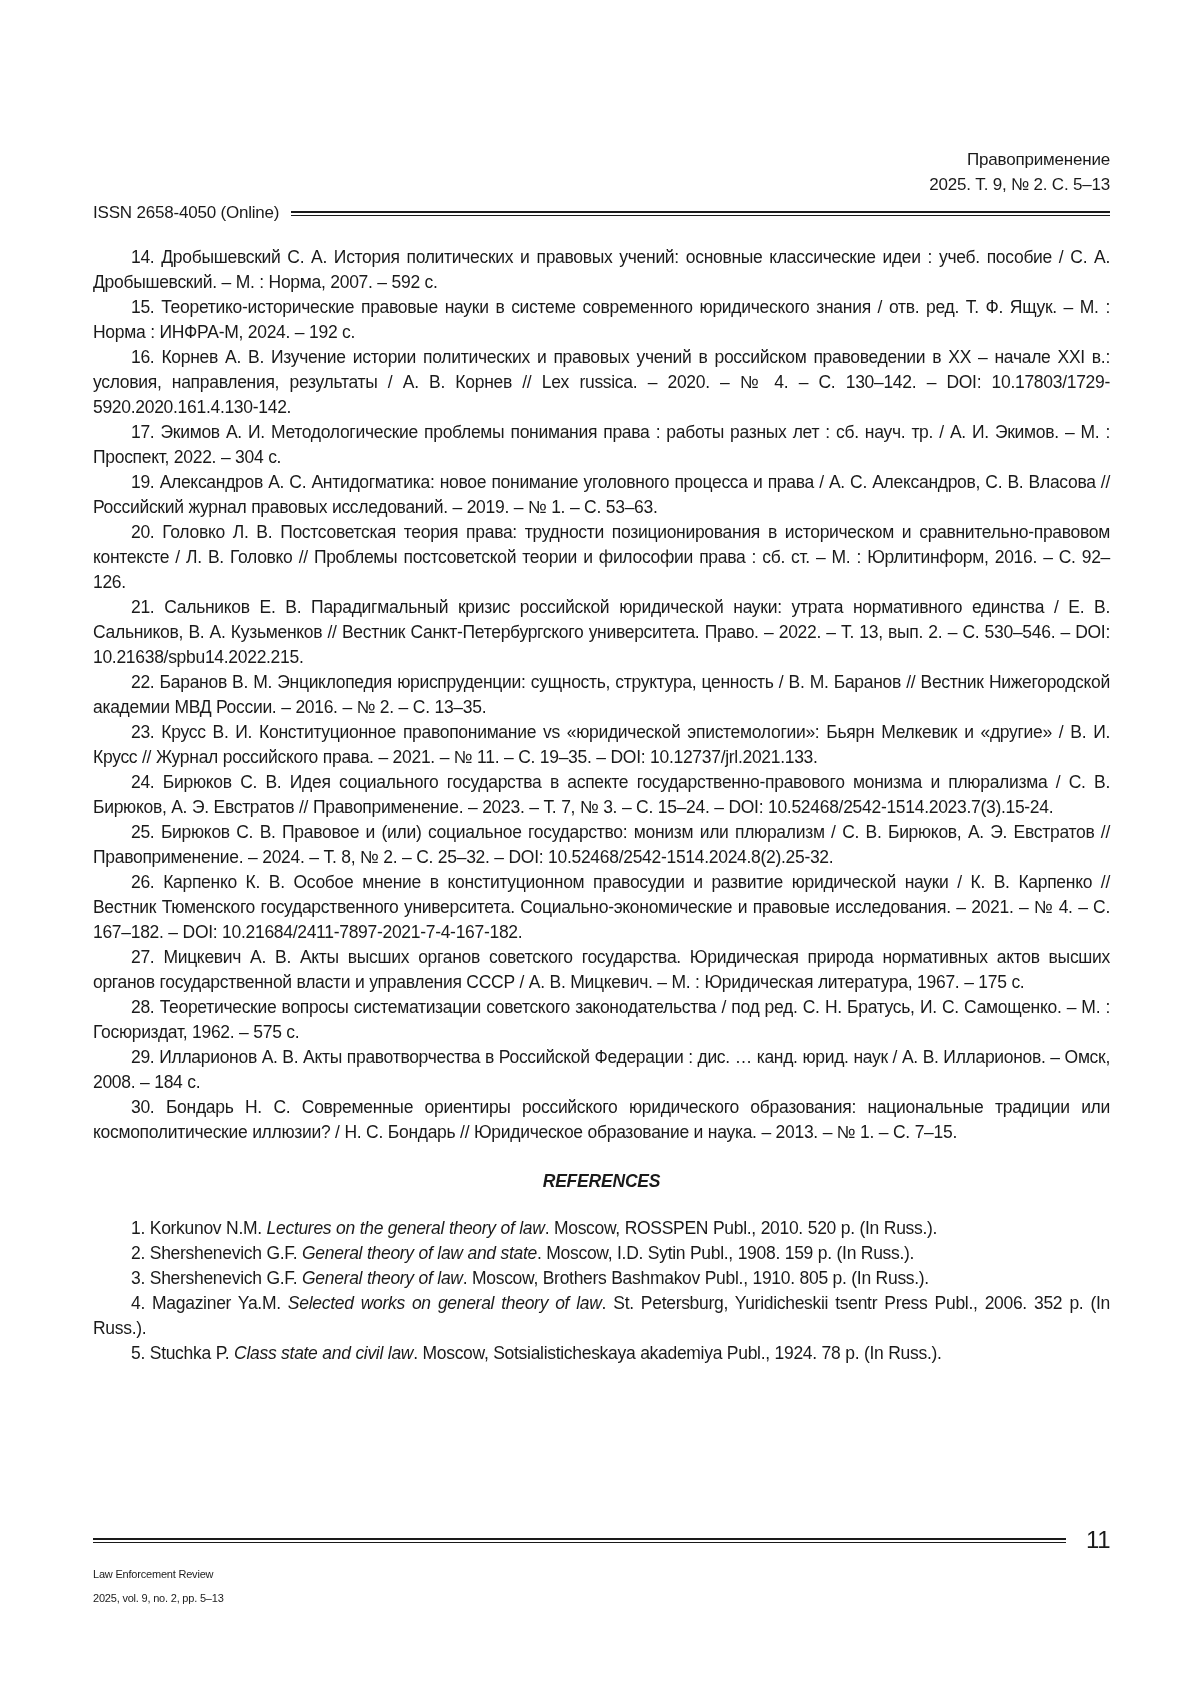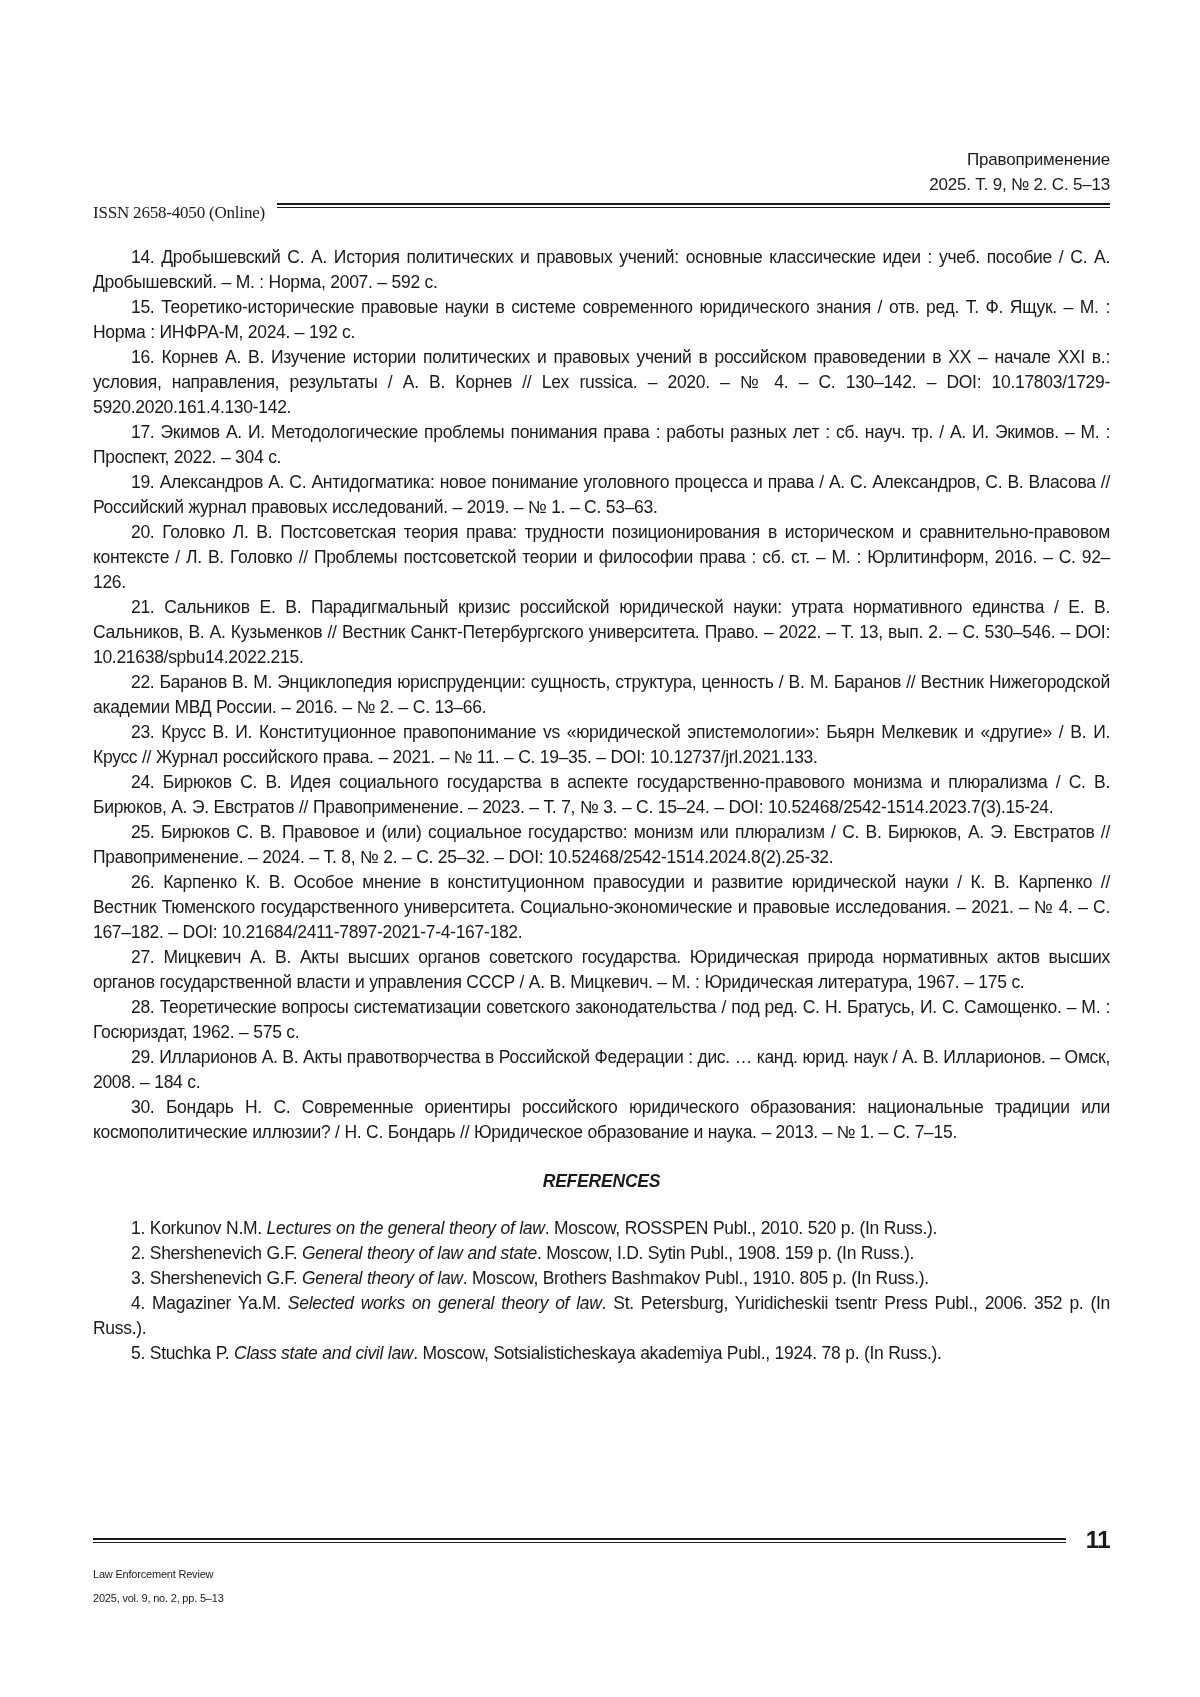--- a/index.html
+++ b/index.html
@@ -21,23 +21,22 @@
   }
   
   .hdr-right {
     text-align: right;
     font-size: 17px;
     line-height: 24.5px;
     letter-spacing: -0.2px;
   }
   .issn-row {
     display: flex;
-    align-items: flex-start;
+    align-items: center;
     margin-top: 6px;
-    font-family: Liberation Serif, serif;
   }
   .issn {
     font-size: 17px;
     white-space: nowrap;
     padding-right: 12px;
     letter-spacing: -0.2px;
   }
   .double-rule {
     flex: 1;
     height: 2px;
@@ -72,21 +71,21 @@
     top: 1490px;
   }
   .footer-rule-row {
     display: flex;
     align-items: center;
     height: 28px;
   }
   .footer-rule-row .double-rule { margin-right: 20px; }
   .pagenum {
     font-size: 24px;
-    font-weight: bold;
+    font-weight: normal;
     letter-spacing: -0.5px;
     line-height: 28px;
   }
   .footer-meta {
     margin-top: 8px;
     font-size: 11px;
     line-height: 24px;
     letter-spacing: -0.2px;
   }
 </style>
@@ -107,21 +106,21 @@
   </header>
 
   <main class="bib-list">
     <p class="bib">14. Дробышевский С. А. История политических и правовых учений: основные классические идеи : учеб. пособие / С. А. Дробышевский. – М. : Норма, 2007. – 592 с.</p>
     <p class="bib">15. Теоретико-исторические правовые науки в системе современного юридического знания / отв. ред. Т. Ф. Ящук. – М. : Норма : ИНФРА-М, 2024. – 192 с.</p>
     <p class="bib">16. Корнев А. В. Изучение истории политических и правовых учений в российском правоведении в XX – начале XXI в.: условия, направления, результаты / А. В. Корнев // Lex russica. – 2020. – № 4. – С. 130–142. – DOI: 10.17803/1729-5920.2020.161.4.130-142.</p>
     <p class="bib">17. Экимов А. И. Методологические проблемы понимания права : работы разных лет : сб. науч. тр. / А. И. Экимов. – М. : Проспект, 2022. – 304 с.</p>
     <p class="bib">19. Александров А. С. Антидогматика: новое понимание уголовного процесса и права / А. С. Александров, С. В. Власова // Российский журнал правовых исследований. – 2019. – № 1. – С. 53–63.</p>
     <p class="bib">20. Головко Л. В. Постсоветская теория права: трудности позиционирования в историческом и сравнительно-правовом контексте / Л. В. Головко // Проблемы постсоветской теории и философии права : сб. ст. – М. : Юрлитинформ, 2016. – С. 92–126.</p>
     <p class="bib">21. Сальников Е. В. Парадигмальный кризис российской юридической науки: утрата нормативного единства / Е. В. Сальников, В. А. Кузьменков // Вестник Санкт-Петербургского университета. Право. – 2022. – Т. 13, вып. 2. – С. 530–546. – DOI: 10.21638/spbu14.2022.215.</p>
-    <p class="bib">22. Баранов В. М. Энциклопедия юриспруденции: сущность, структура, ценность / В. М. Баранов // Вестник Нижегородской академии МВД России. – 2016. – № 2. – С. 13–66.</p>
+    <p class="bib">22. Баранов В. М. Энциклопедия юриспруденции: сущность, структура, ценность / В. М. Баранов // Вестник Нижегородской академии МВД России. – 2016. – № 2. – С. 13–35.</p>
     <p class="bib">23. Крусс В. И. Конституционное правопонимание vs «юридической эпистемологии»: Бьярн Мелкевик и «другие» / В. И. Крусс // Журнал российского права. – 2021. – № 11. – С. 19–35. – DOI: 10.12737/jrl.2021.133.</p>
     <p class="bib">24. Бирюков С. В. Идея социального государства в аспекте государственно-правового монизма и плюрализма / С. В. Бирюков, А. Э. Евстратов // Правоприменение. – 2023. – Т. 7, № 3. – С. 15–24. – DOI: 10.52468/2542-1514.2023.7(3).15-24.</p>
     <p class="bib">25. Бирюков С. В. Правовое и (или) социальное государство: монизм или плюрализм / С. В. Бирюков, А. Э. Евстратов // Правоприменение. – 2024. – Т. 8, № 2. – С. 25–32. – DOI: 10.52468/2542-1514.2024.8(2).25-32.</p>
     <p class="bib">26. Карпенко К. В. Особое мнение в конституционном правосудии и развитие юридической науки / К. В. Карпенко // Вестник Тюменского государственного университета. Социально-экономические и правовые исследования. – 2021. – № 4. – С. 167–182. – DOI: 10.21684/2411-7897-2021-7-4-167-182.</p>
     <p class="bib">27. Мицкевич А. В. Акты высших органов советского государства. Юридическая природа нормативных актов высших органов государственной власти и управления СССР / А. В. Мицкевич. – М. : Юридическая литература, 1967. – 175 с.</p>
     <p class="bib">28. Теоретические вопросы систематизации советского законодательства / под ред. С. Н. Братусь, И. С. Самощенко. – М. : Госюриздат, 1962. – 575 с.</p>
     <p class="bib">29. Илларионов А. В. Акты правотворчества в Российской Федерации : дис. … канд. юрид. наук / А. В. Илларионов. – Омск, 2008. – 184 с.</p>
     <p class="bib">30. Бондарь Н. С. Современные ориентиры российского юридического образования: национальные традиции или космополитические иллюзии? / Н. С. Бондарь // Юридическое образование и наука. – 2013. – № 1. – С. 7–15.</p>
 
     <h2 class="refs-heading">REFERENCES</h2>

